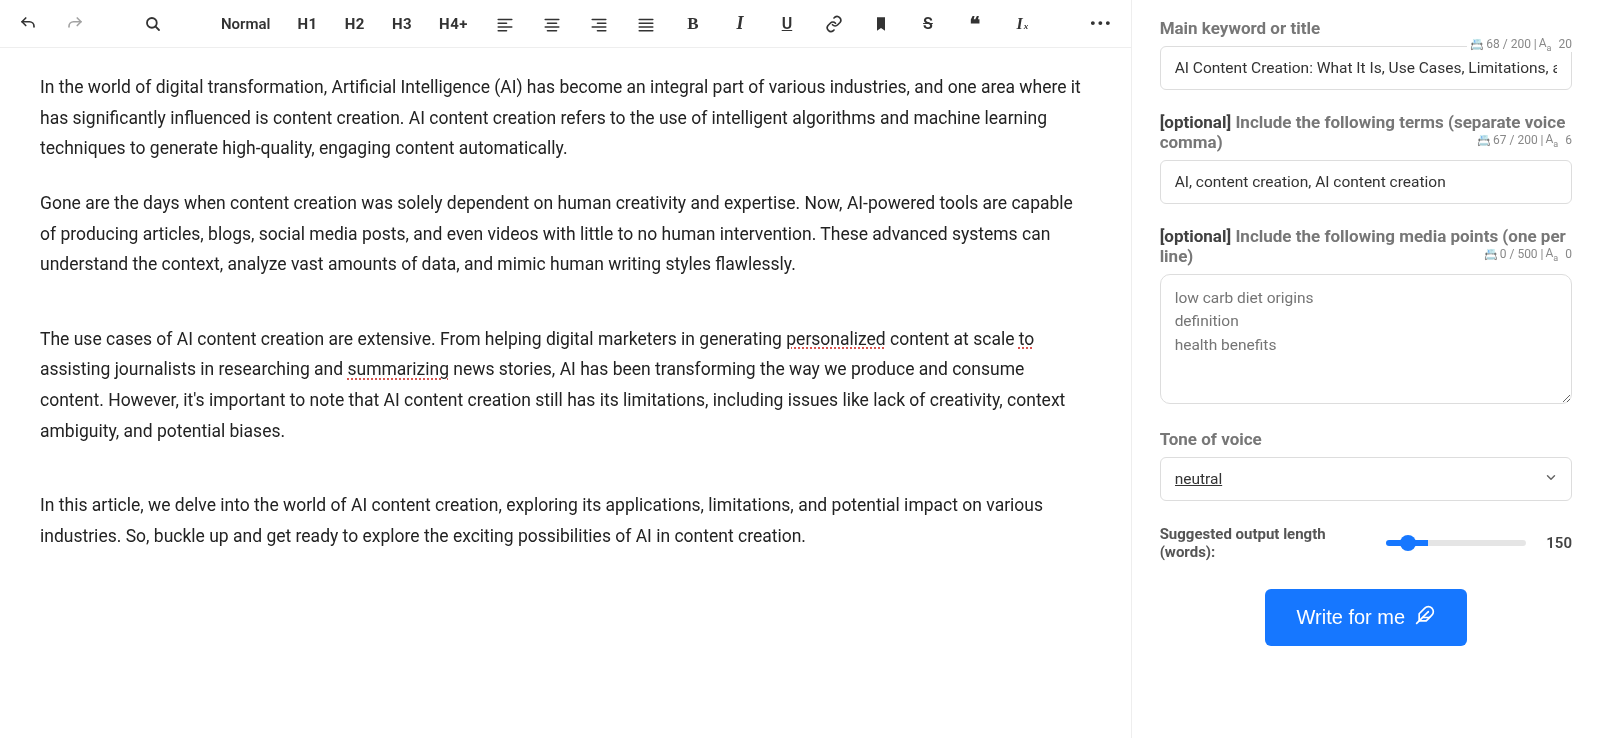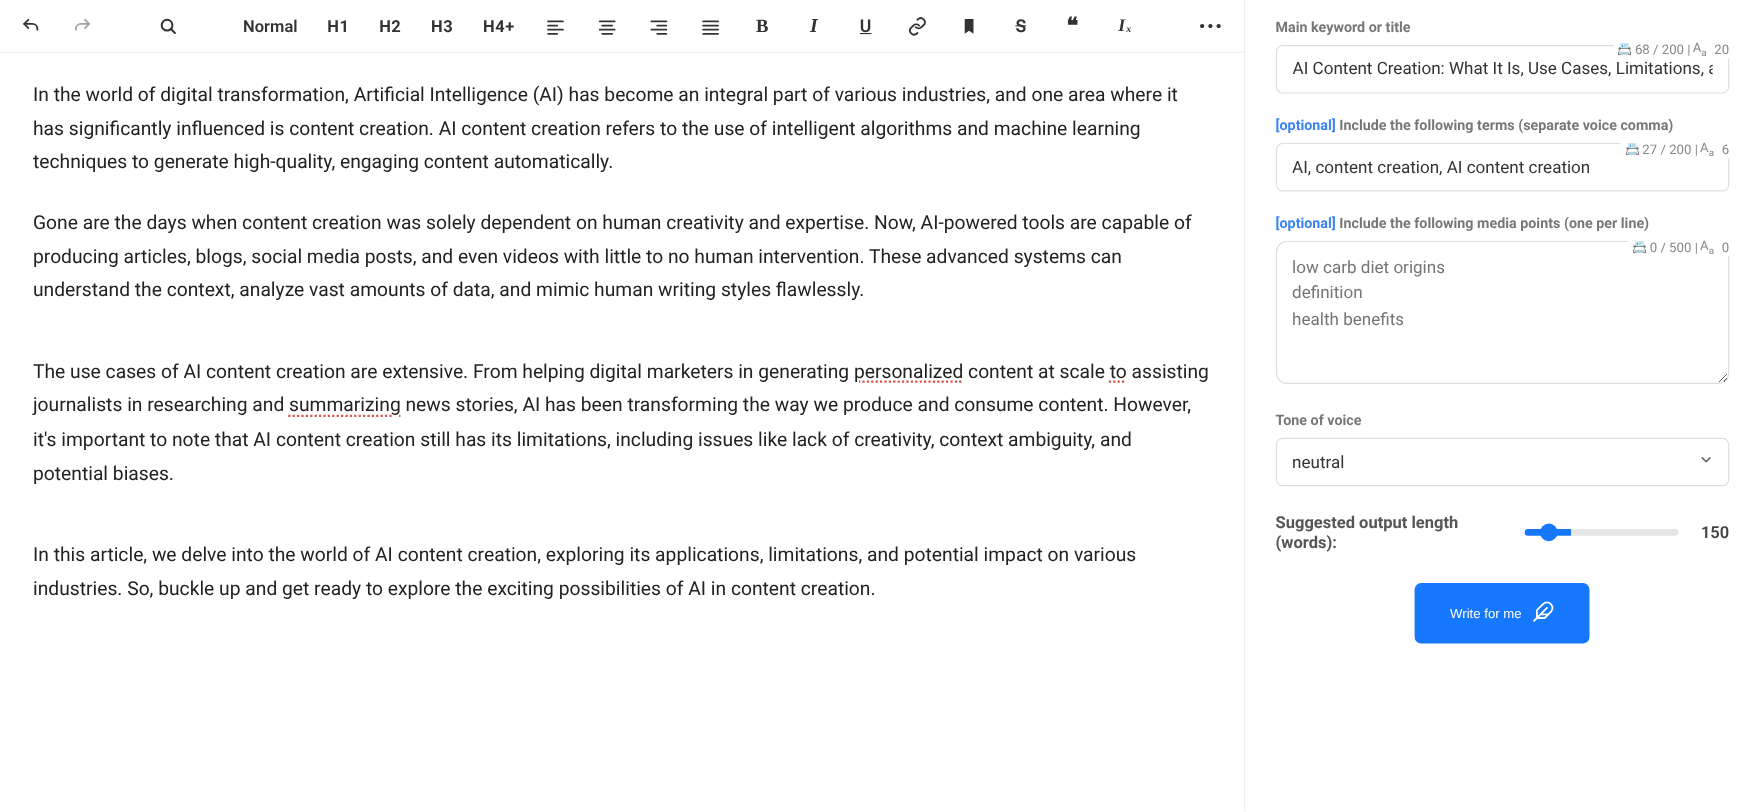--- a/index.html
+++ b/index.html
@@ -47,21 +47,21 @@
   .tb-heading { font-weight: 700; font-size: 15px; letter-spacing: 0.5px;}
   .tb-italic { font-style: italic; font-family: Georgia, serif; font-size: 18px;}
   .tb-bold { font-weight: 800; font-family: Georgia, serif; font-size: 17px;}
   .tb-underline { text-decoration: underline; font-size: 16px;}
   .tb-strike { text-decoration: line-through; font-size: 16px; font-weight:600;}
   .tb-quote { font-family: Georgia, serif; font-size: 20px; font-weight:700; line-height:0.5;}
   .tb-clearfmt { font-style: italic; font-family: Georgia, serif; font-size: 16px; position:relative;}
   .tb-clearfmt sub { font-size: 9px; position: relative; left:1px; top:2px;}
   .editor-body {
     flex: 1;
-    padding: 24px 30px;
+    padding: 24px 40px;
     overflow-y: auto;
     font-size: 17.5px;
     line-height: 1.75;
     color: #222;
   }
   .editor-body p { margin-bottom: 24px; }
   .editor-body .extra-gap { margin-bottom: 44px; }
   .spellmark {
     text-decoration: underline;
     text-decoration-color: #d9534f;
@@ -73,25 +73,25 @@
   
   .panel {
     width: 492px;
     padding: 18px 28px 24px 28px;
     overflow-y: auto;
   }
   .field-group { margin-bottom: 22px; position: relative; }
   .field-label {
     font-weight: 700;
     color: #777;
-    font-size: 13px;
+    font-size: 17px;
     margin-bottom: 8px;
     display: block;
   }
-  .field-label .optional { color: #3b82f6; font-weight: 700; }
+  .field-label .optional { color: #404040; font-weight: 700; }
   .field-meta {
     position: absolute;
     right: 0;
     top: 20px;
     font-size: 12px;
     color: #888;
     display: flex;
     align-items: center;
     gap: 2px;
     background: #fff;
@@ -114,20 +114,21 @@
     line-height: 1.5;
     color: #999;
     border-radius: 10px;
   }
   .select-wrap { position: relative; }
   .select {
     appearance: none;
     -webkit-appearance: none;
     padding-right: 36px;
     cursor: pointer;
+    text-decoration: underline;
   }
   .select-chevron {
     position: absolute;
     right: 14px;
     top: 50%;
     transform: translateY(-50%);
     pointer-events: none;
     color: #666;
   }
   .slider-row {
@@ -156,21 +157,21 @@
     background:#1677ff; border:none; cursor:pointer;
   }
   .slider-value { font-weight:600; color:#444; font-size:15px; min-width:30px; text-align:right;}
   .write-btn-row { display:flex; justify-content:center; margin-top:28px;}
   .write-btn {
     background: #1677ff;
     color: #fff;
     border: none;
     border-radius: 6px;
     padding: 16px 32px;
-    font-size: 12px;
+    font-size: 20px;
     font-weight: 500;
     cursor: pointer;
     display: inline-flex;
     align-items: center;
     gap: 10px;
   }
   .meta-icon { font-size: 11px; opacity: 0.8; }
   .aa { font-size: 12px; }
   .aa sub{ font-size:9px; position:relative; top:1px;}
 </style>
@@ -282,21 +283,21 @@
     </div>
     <input class="input" type="text" value="AI Content Creation: What It Is, Use Cases, Limitations, and" style="">
   </div>
 
   <div class="field-group">
     <label class="field-label">
       <span class="optional">[optional]</span><span> Include the following terms (separate voice comma)</span>
     </label>
     <div class="field-meta">
       <span class="meta-icon">📇</span>
-      <span>27 / 200 | </span>
+      <span>67 / 200 | </span>
       <span class="aa">A<sub>a</sub></span>&nbsp;
       <span>6</span>
     </div>
     <input class="input" type="text" value="AI, content creation, AI content creation" style="">
   </div>
 
   <div class="field-group">
     <label class="field-label">
       <span class="optional">[optional]</span><span> Include the following media points (one per line)</span>
     </label>

